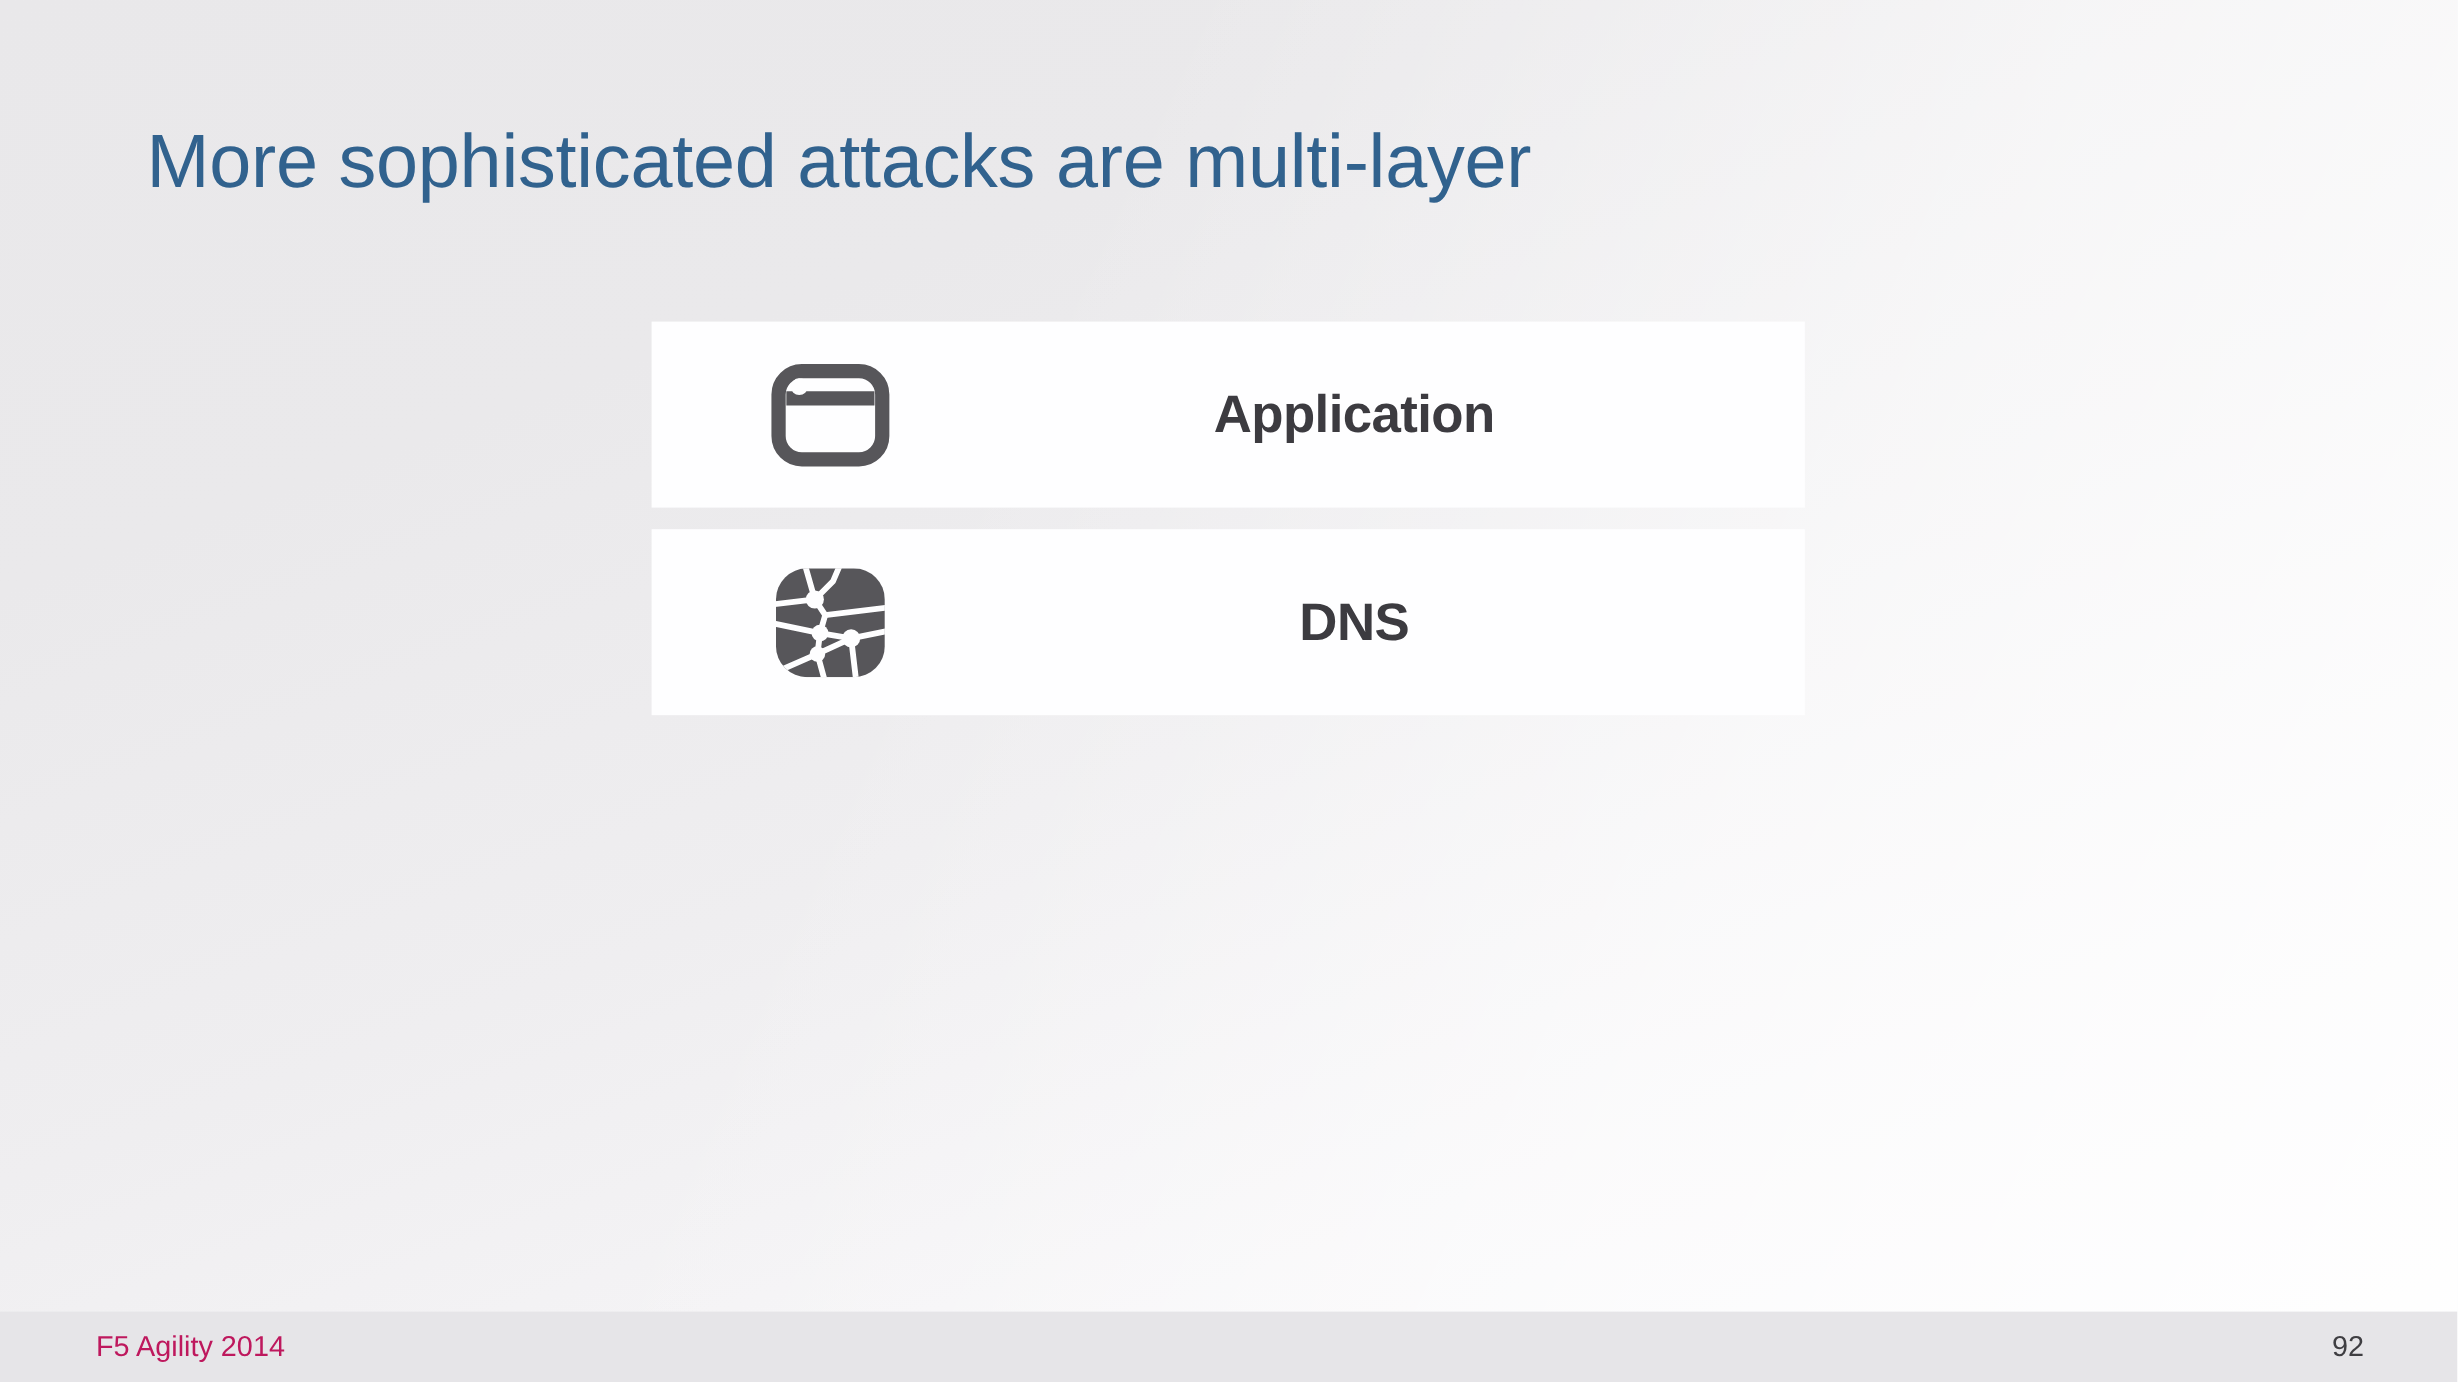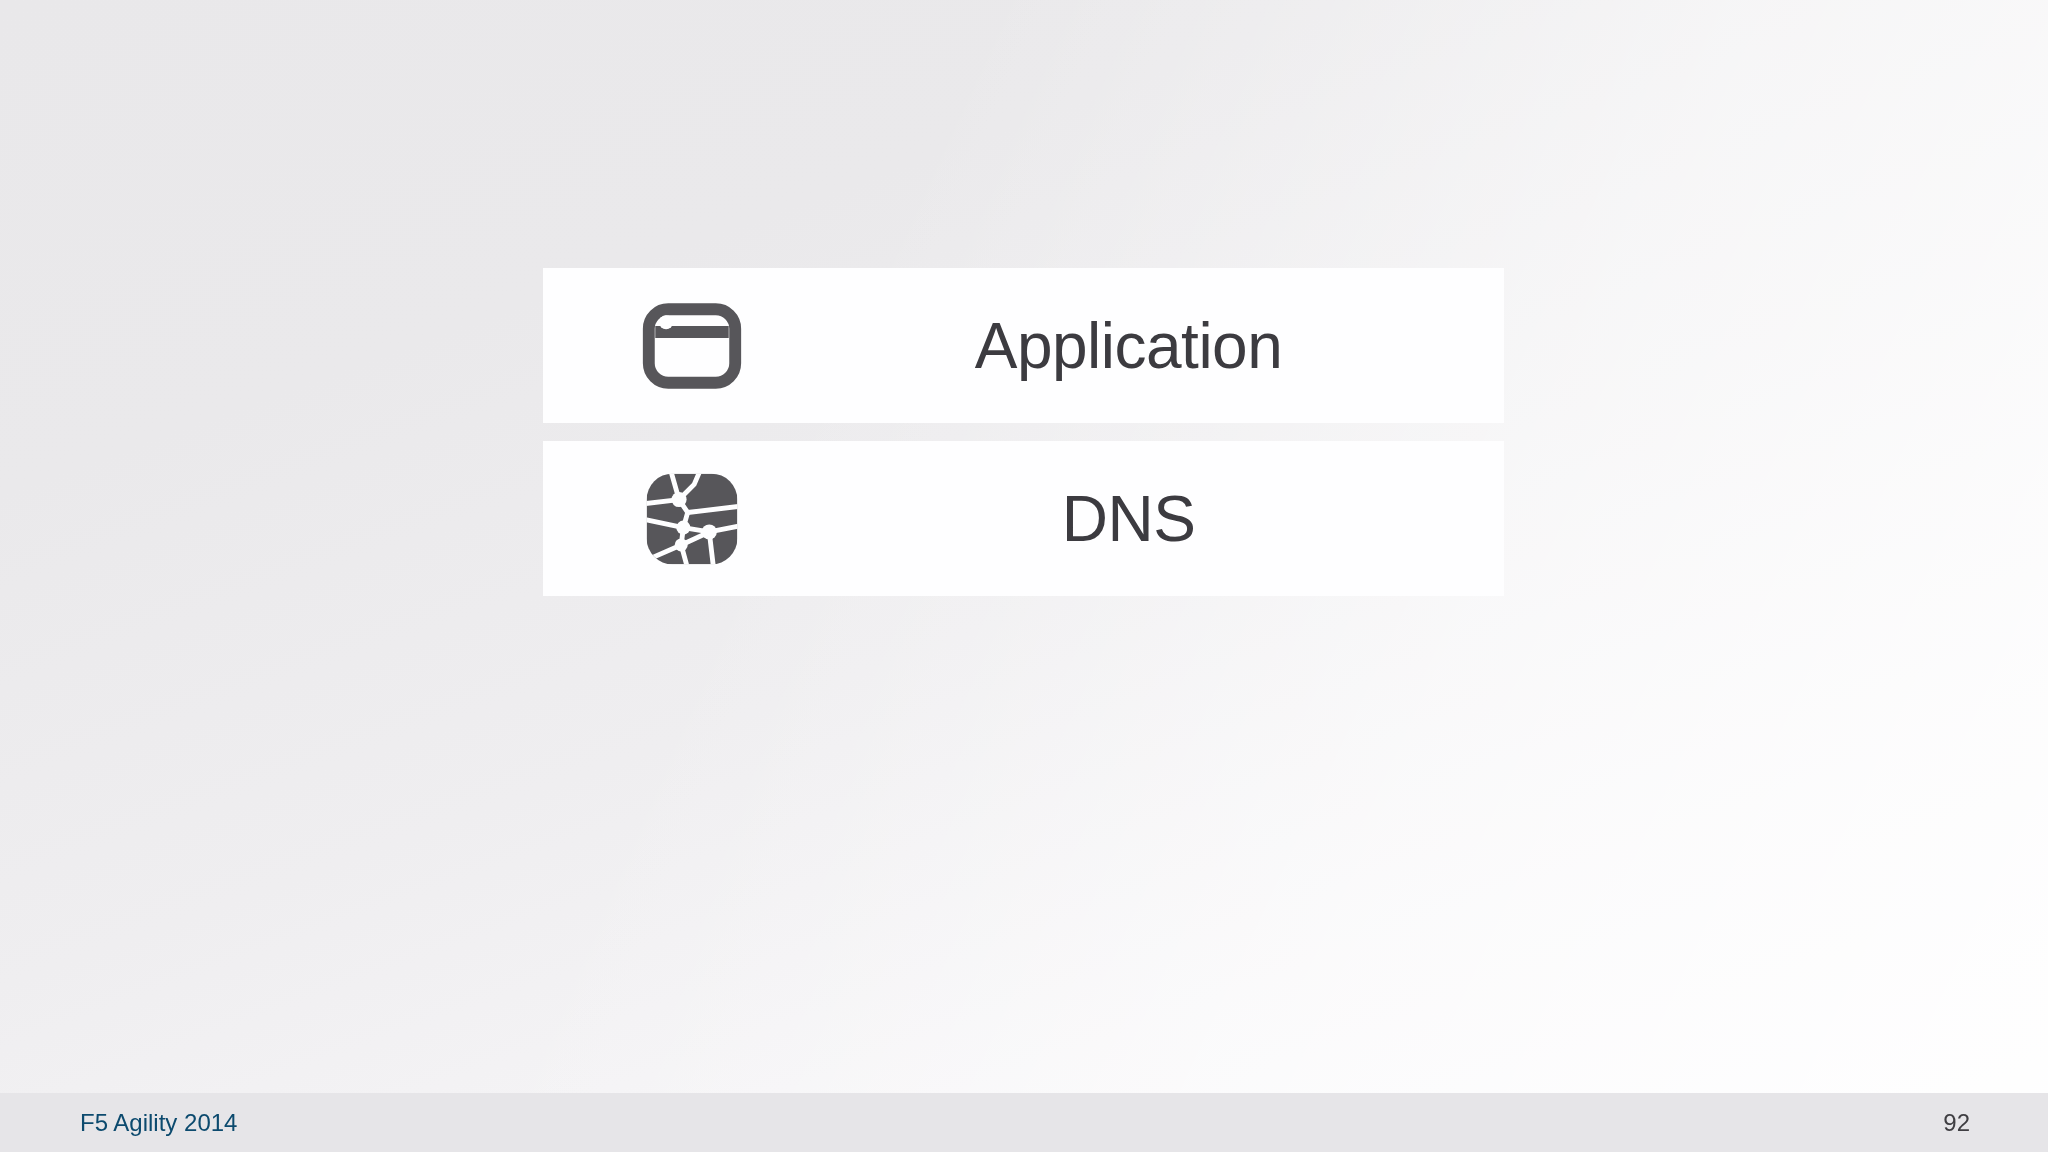--- a/index.html
+++ b/index.html
@@ -74,58 +74,59 @@
     display: block;
   }
 
   .layer-label {
     position: absolute;
     left: 250px;
     right: 40px;
     top: 50%;
     transform: translateY(-50%);
     text-align: center;
-    font-size: 64px;
-    font-weight: normal;
+    font-size: 44px;
+    font-weight: bold;
     color: #3c3b40;
     letter-spacing: -0.5px;
     white-space: nowrap;
   }
 
   
   #footer {
     position: absolute;
     left: 0;
     right: 0;
     bottom: 0;
     height: 59px;
     background: #e6e5e8;
   }
   #footer-left {
     position: absolute;
     left: 80px;
     top: 50%;
     transform: translateY(-50%);
     font-size: 24px;
-    color: #0c4a6e;
+    color: #be185d;
   }
   #footer-right {
     position: absolute;
     right: 78px;
     top: 50%;
     transform: translateY(-50%);
     font-size: 24px;
     color: #3f3e42;
   }
 </style>
 </head>
 <body>
 
 <div id="slide">
 
+  <h1 id="title">More sophisticated attacks are multi-layer</h1>
 
   <div id="layer-stack">
 
     <div class="layer-row">
       <svg class="layer-icon" viewBox="0 0 100 100">
         <rect x="10" y="16" width="80" height="68" rx="18" ry="18" fill="none" stroke="#57565a" stroke-width="11"></rect>
         <line x1="16" y1="37" x2="84" y2="37" stroke="#57565a" stroke-width="11"></line>
         <circle cx="26" cy="28" r="6.5" fill="#fefeff"></circle>
       </svg>
       <div class="layer-label">Application</div>

